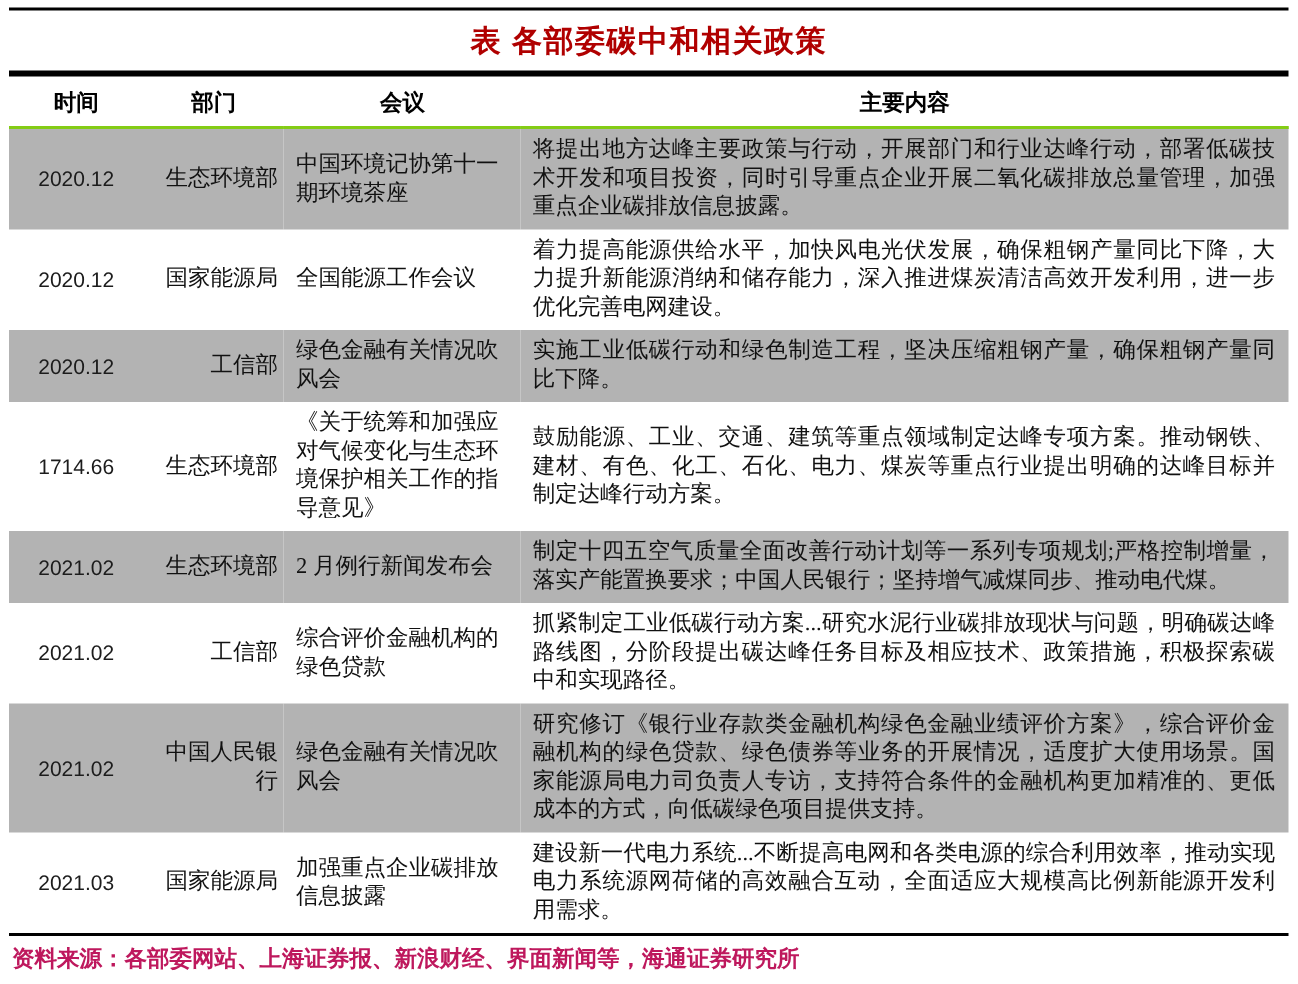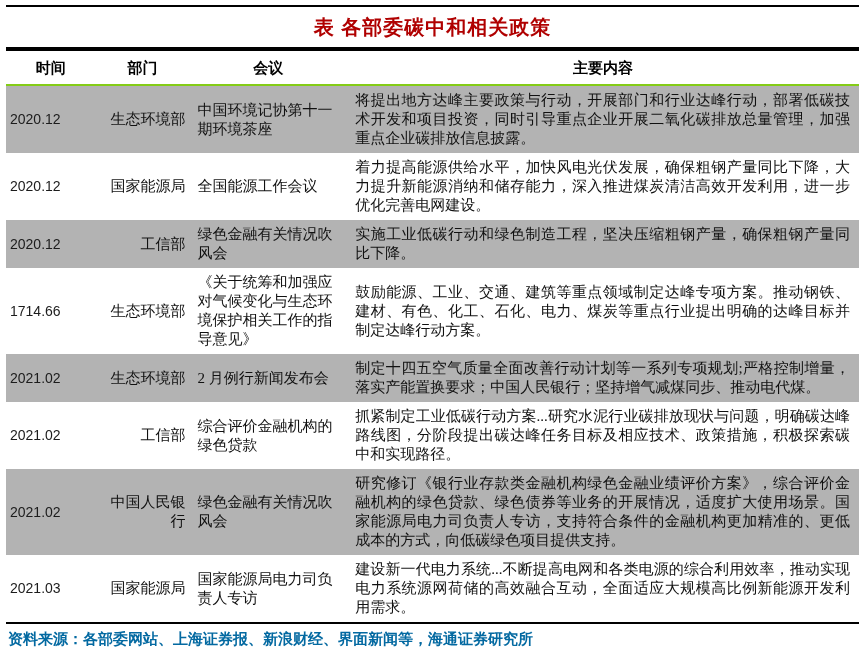--- a/index.html
+++ b/index.html
@@ -43,31 +43,32 @@
   tbody td{
     font-size:15px;
     line-height:19px;
     vertical-align:middle;
     padding:5px 4px;
   }
   tbody tr.shade{background:#b3b3b3;}
   td.time{
     font-family:"Liberation Sans","DejaVu Sans",sans-serif;
     font-size:14px;
+    text-align:center;
     color:#1c1c1c;
     margin-top:28px;
   }
   td.dept{text-align:right;}
   td.meeting{text-align:left;padding-left:8px;margin-left:24px;}
   td.content{text-align:justify;padding-right:9px;padding-left:8px;}
   .source{
     font-weight:bold;
     font-size:15px;
     padding:6px 2px 4px 2px;
-    color:#0369a1;
+    color:#be185d;
   }
 </style>
 </head>
 <body>
 
 <div class="page">
 
   <div class="rule rule-top"></div>
 
   <div class="title">表 各部委碳中和相关政策</div>
@@ -128,21 +129,21 @@
       </tr>
       <tr class="shade">
         <td class="time">2021.02</td>
         <td class="dept">中国人民银行</td>
         <td class="meeting">绿色金融有关情况吹风会</td>
         <td class="content">研究修订《银行业存款类金融机构绿色金融业绩评价方案》，综合评价金融机构的绿色贷款、绿色债券等业务的开展情况，适度扩大使用场景。国家能源局电力司负责人专访，支持符合条件的金融机构更加精准的、更低成本的方式，向低碳绿色项目提供支持。</td>
       </tr>
       <tr>
         <td class="time">2021.03</td>
         <td class="dept">国家能源局</td>
-        <td class="meeting">国家能源局电力司负责人专访</td>
+        <td class="meeting">加强重点企业碳排放信息披露</td>
         <td class="content">建设新一代电力系统...不断提高电网和各类电源的综合利用效率，推动实现电力系统源网荷储的高效融合互动，全面适应大规模高比例新能源开发利用需求。</td>
       </tr>
     </tbody>
   </table>
 
   <div class="rule rule-bottom"></div>
 
   <div class="source">资料来源：各部委网站、上海证券报、新浪财经、界面新闻等，海通证券研究所</div>
 
 </div>

